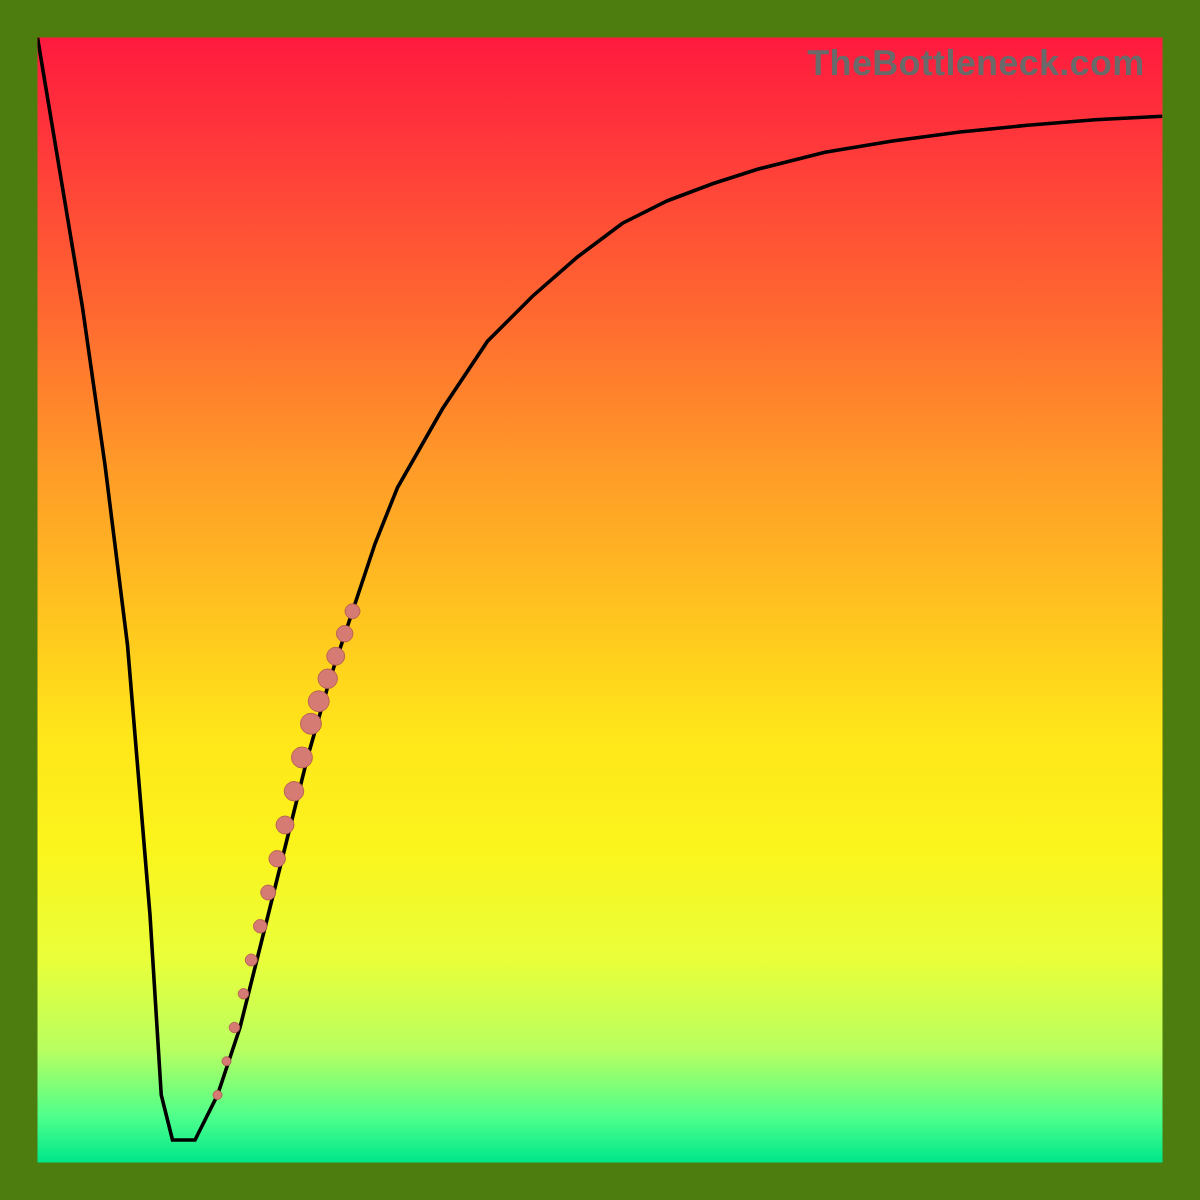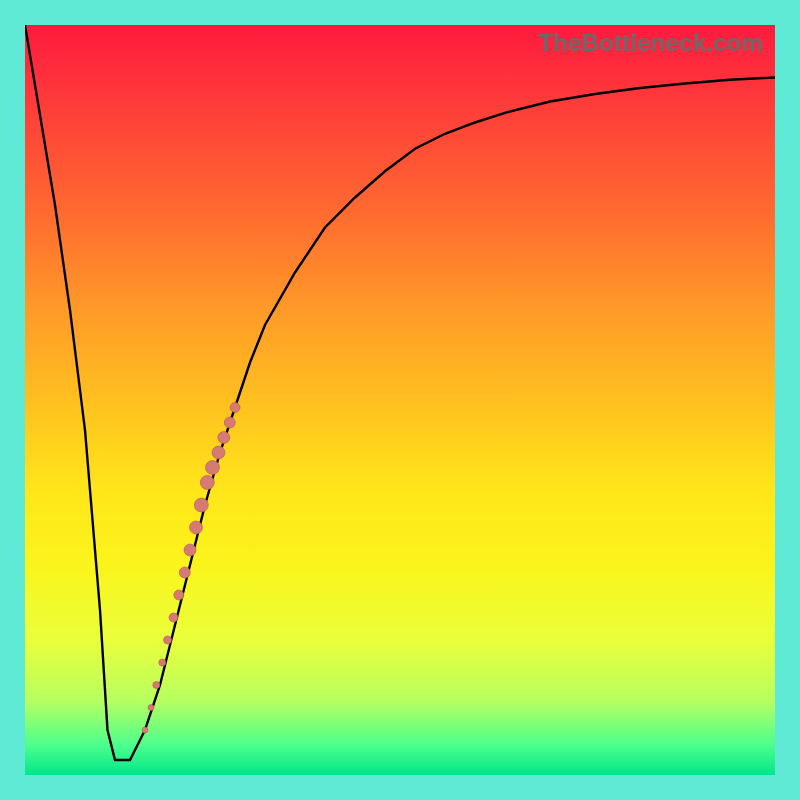--- a/index.html
+++ b/index.html
@@ -7,21 +7,21 @@
     padding: 0;
     width: 800px;
     height: 800px;
     background: #000;
     overflow: hidden;
   }
   .outer {
     position: relative;
     width: 800px;
     height: 800px;
-    background: #5eead4;
+    background: #4d7c0f;
   }
   .plot {
     position: absolute;
     left: 25px;
     top: 25px;
     width: 750px;
     height: 750px;
     background: linear-gradient(
       to bottom,
       #ff1a3e 0%,

